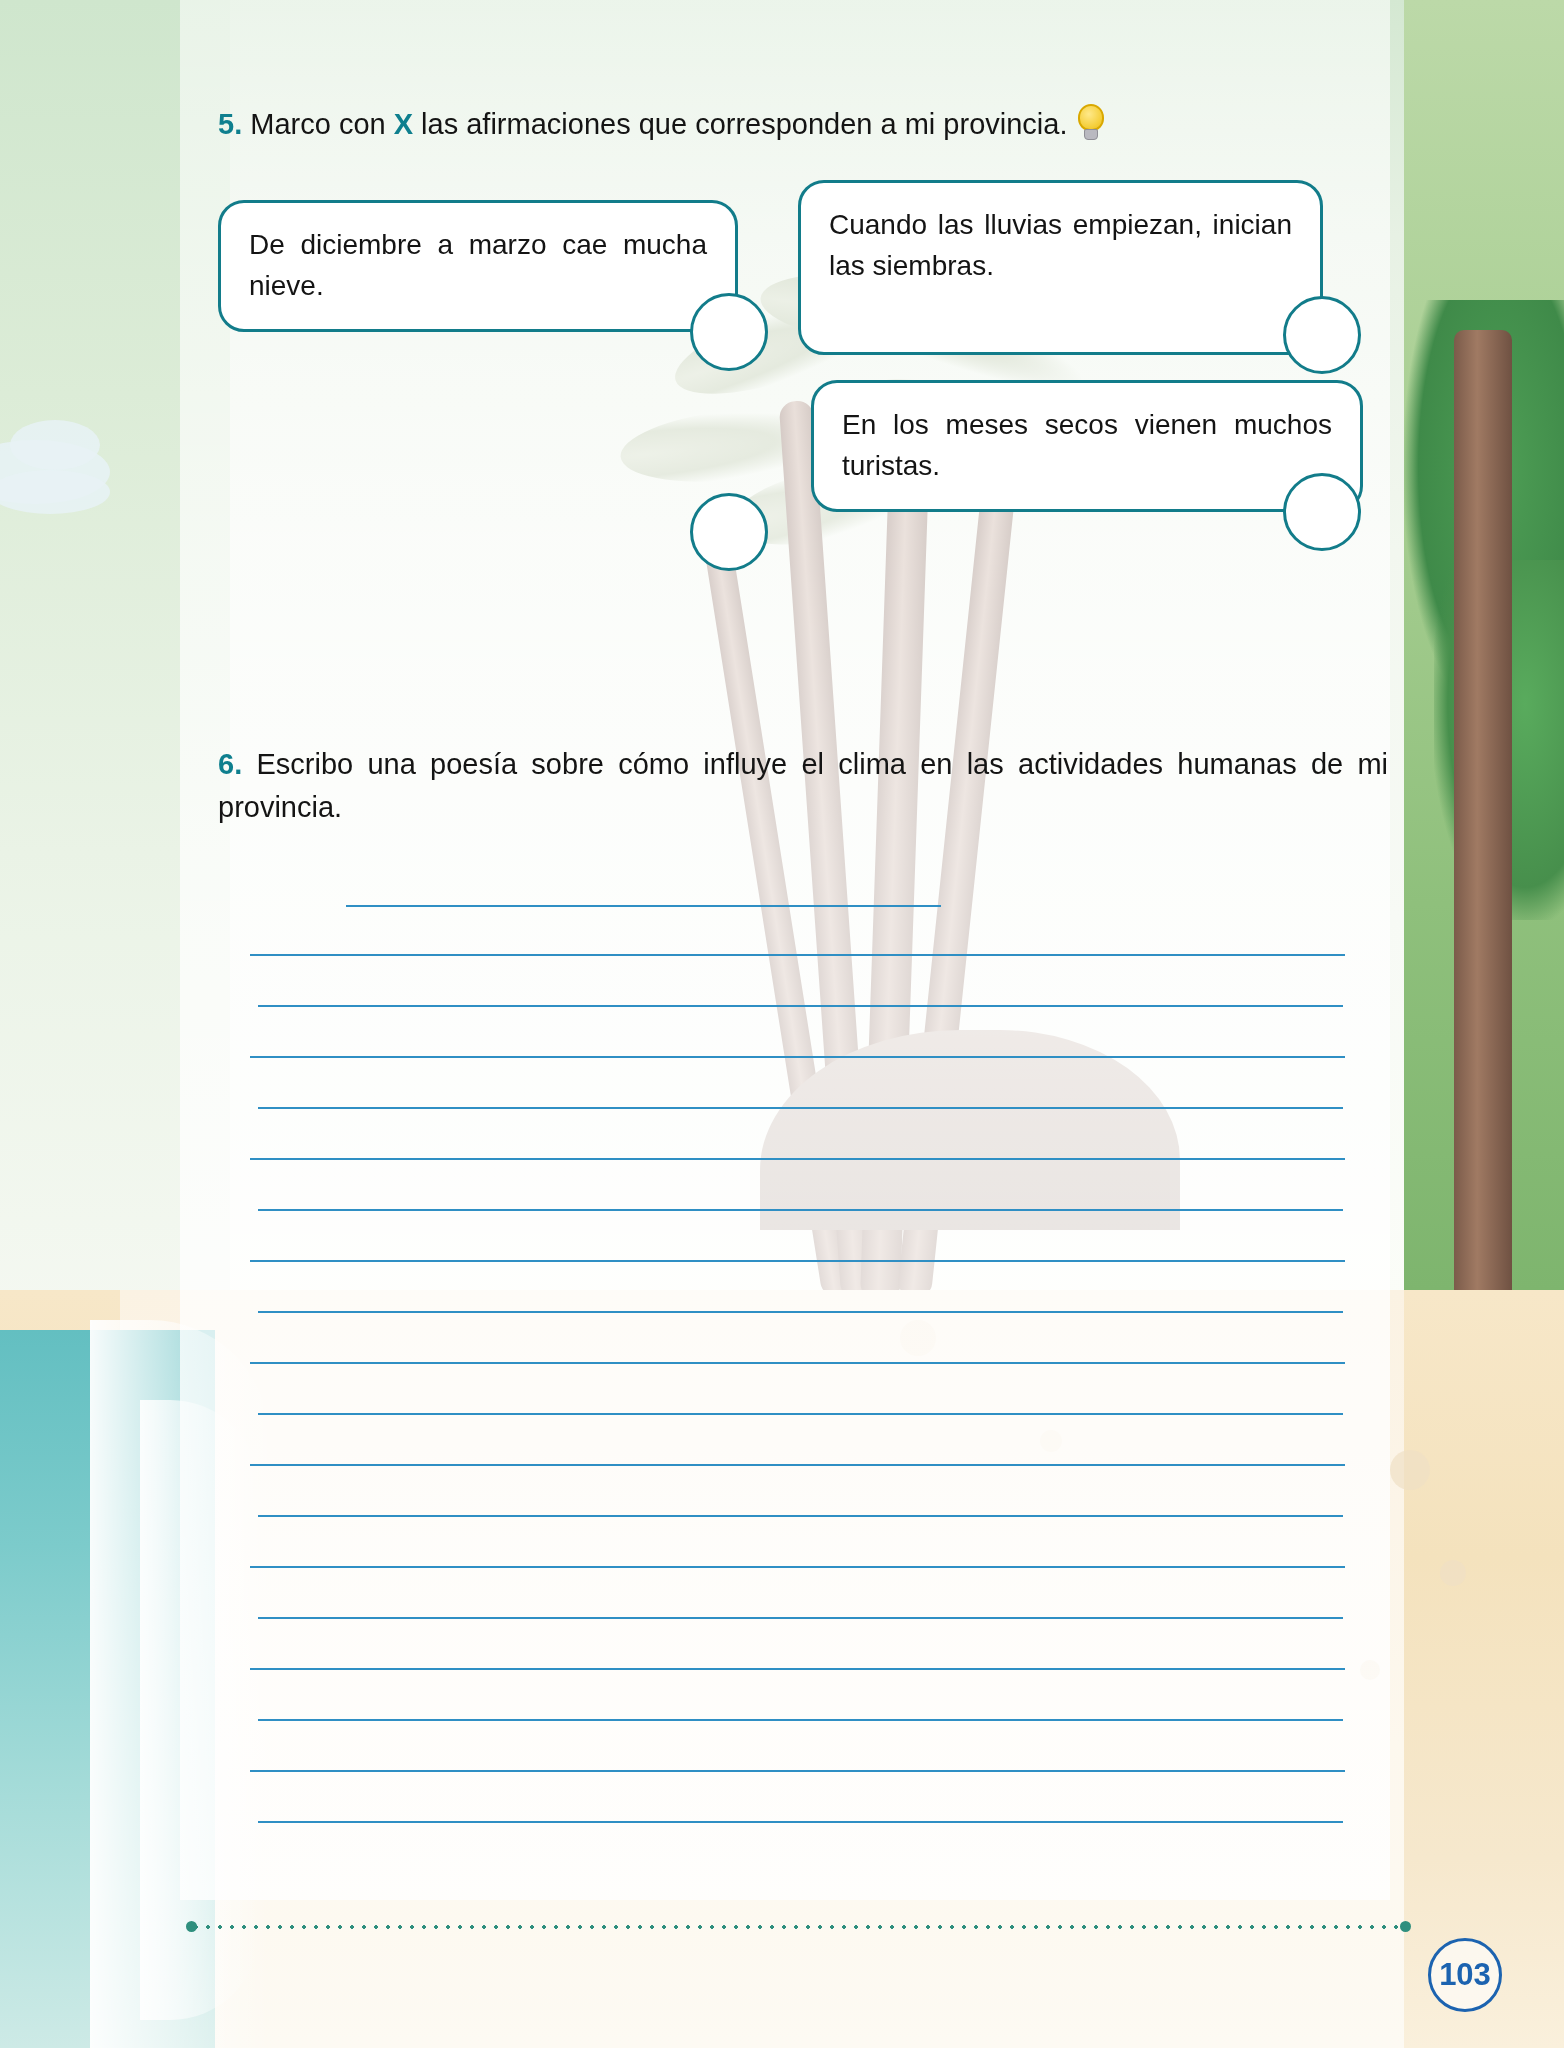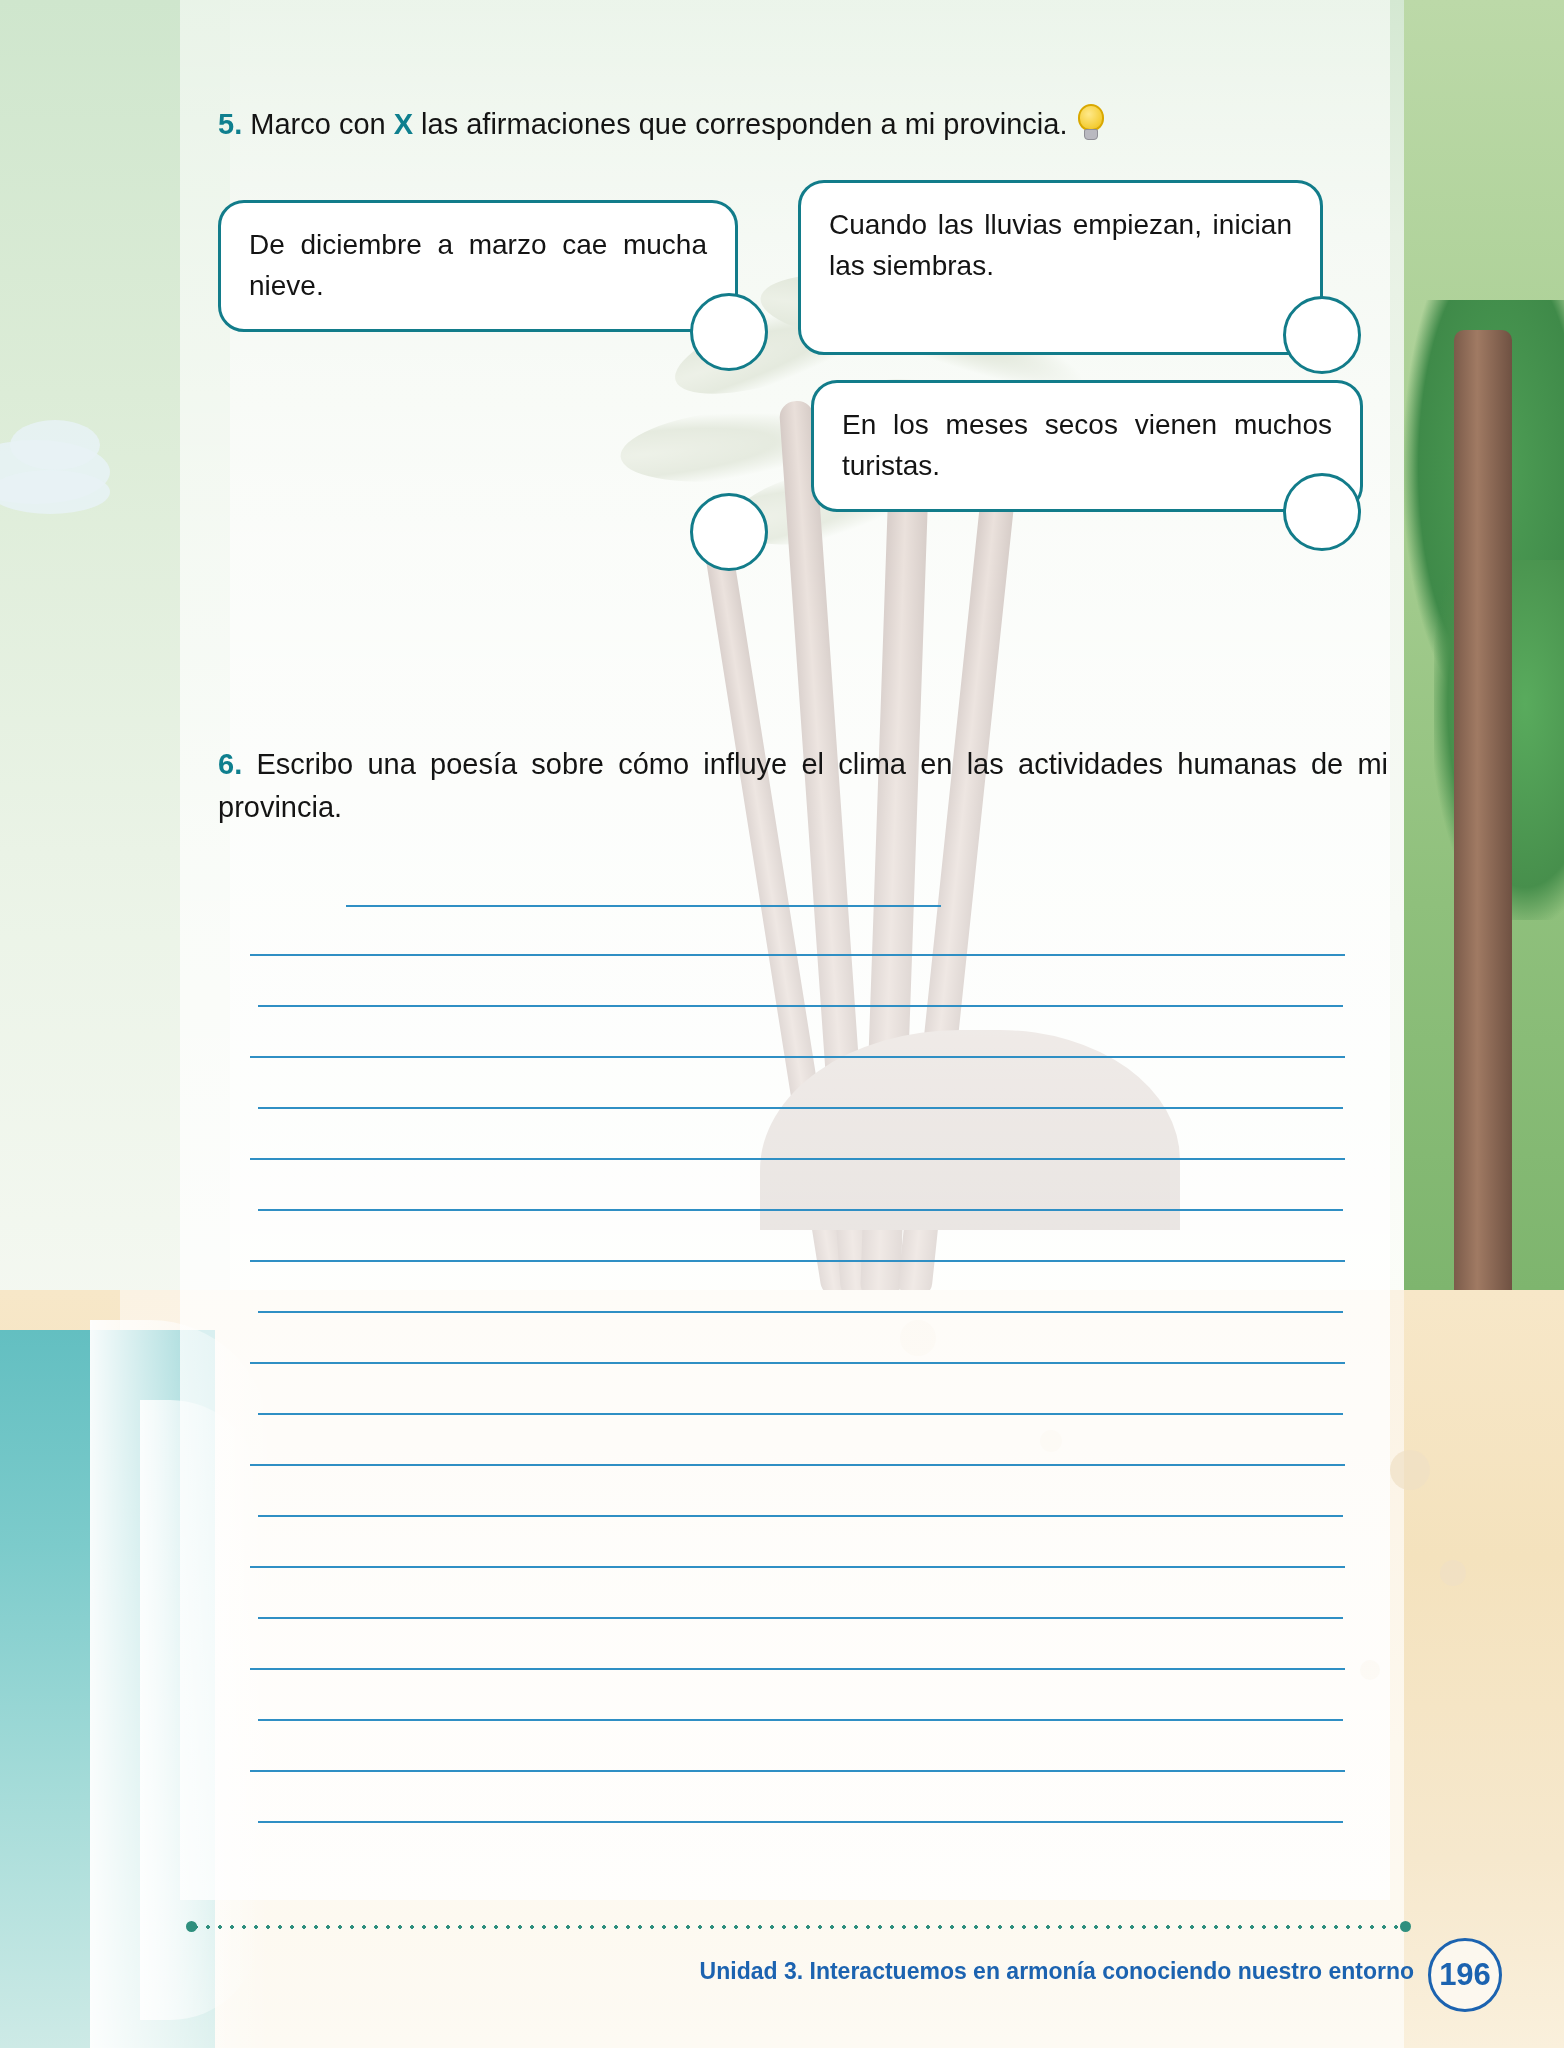--- a/index.html
+++ b/index.html
@@ -386,15 +386,14 @@
     <div class="wline" style="left:78px;  top:712px; width:1085px;"></div>
     <div class="wline" style="left:70px;  top:763px; width:1095px;"></div>
     <div class="wline" style="left:78px;  top:814px; width:1085px;"></div>
     <div class="wline" style="left:70px;  top:865px; width:1095px;"></div>
     <div class="wline" style="left:78px;  top:916px; width:1085px;"></div>
   </div>
 
   <div class="footer-dots"></div>
   <div class="dot-end dot-left"></div>
   <div class="dot-end dot-right"></div>
-  <div class="footer-text">Unidad 3. Interactuemos en armonía conociendo nuestro entorno</div>
-  <div class="page-badge">196</div>
+  <div class="page-badge">103</div>
 </div>
 
 </body></html>

